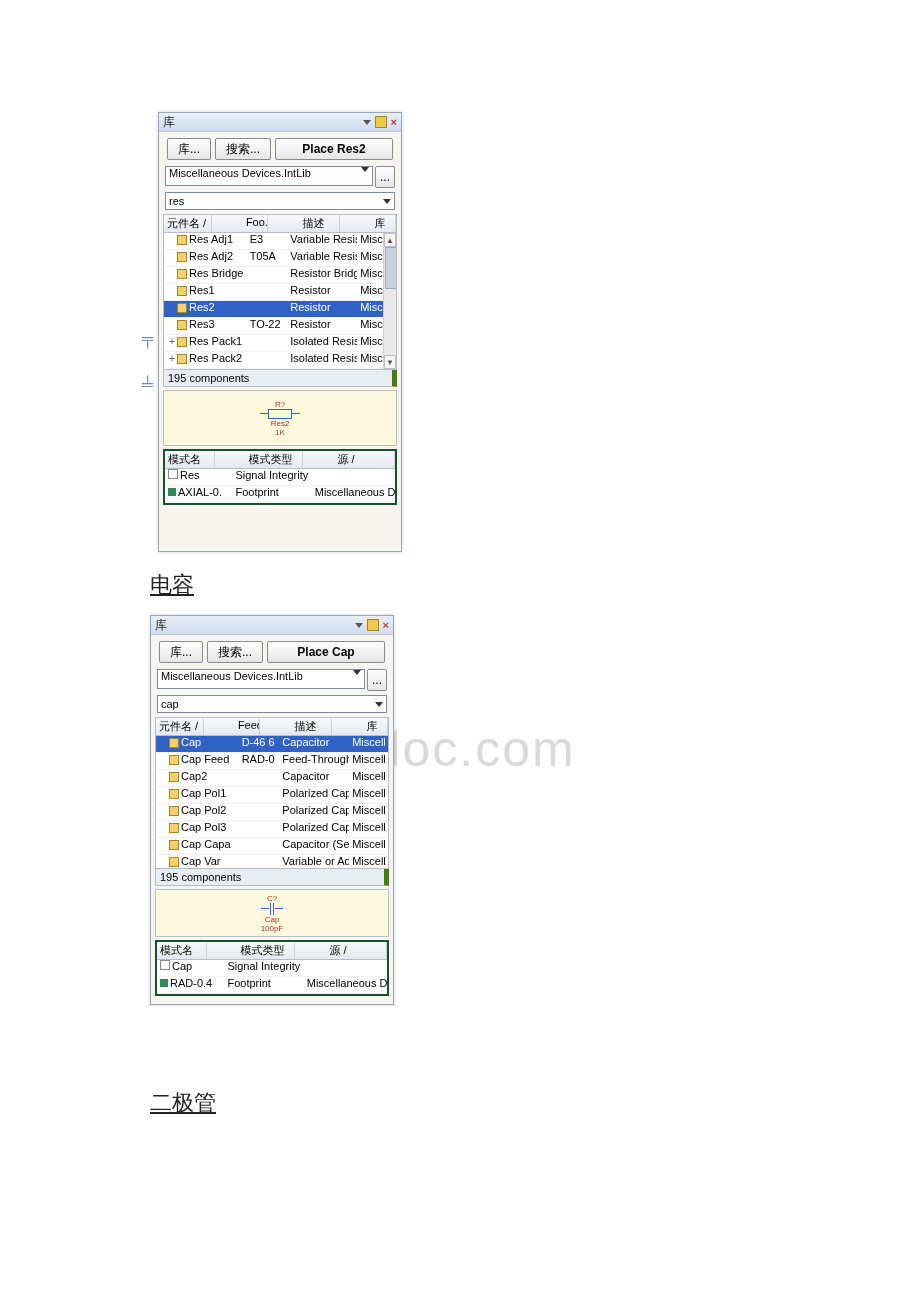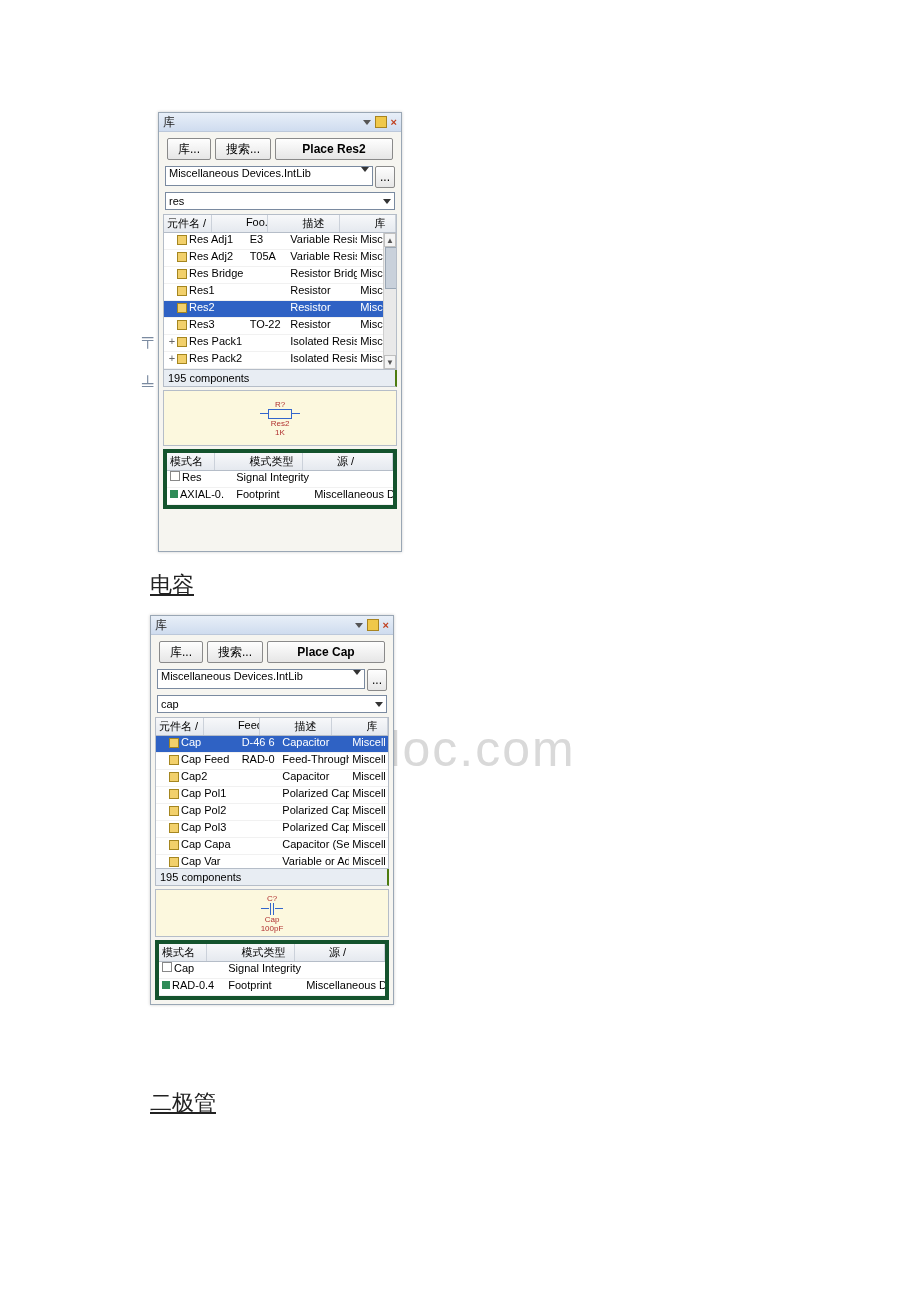--- a/index.html
+++ b/index.html
@@ -203,21 +203,21 @@
     background:#c9d1db;
     border:1px solid #9aa7b5;
   }
 
   .status-row {
     margin:0 4px;
     font-size:11px;
     padding:2px 4px;
     background:#e8edf3;
     border-left:1px solid #b5bdc8;
-    border-right:2px solid #4d7c0f;
+    border-right:5px solid #4d7c0f;
     border-bottom:1px solid #b5bdc8;
   }
 
   .preview {
     margin:3px 4px 0 4px;
     height:54px;
     background:#fcf8de;
     border:1px solid #b5bdc8;
     position:relative;
     display:flex;
@@ -233,21 +233,21 @@
     position:relative;
   }
   .preview .lead {
     width:8px;height:1px;background:#3366cc;
   }
   .preview .row { display:flex; align-items:center; }
   .preview .cap-line { width:1px; height:12px; background:#3366cc; margin:0 1px; }
 
   .models-grid {
     margin:3px 4px 0 4px;
-    border:4px solid #14532d;
+    border:2px solid #14532d;
     background:#fff;
     font-size:11px;
   }
   .col-mname { width:62px; }
   .col-mtype { width:74px; }
   .col-msrc  { width:78px; }
   .model-icon-sch {
     display:inline-block;width:8px;height:8px;border:1px solid #888;background:#fff;margin-right:2px;
   }
   .model-icon-fp {

